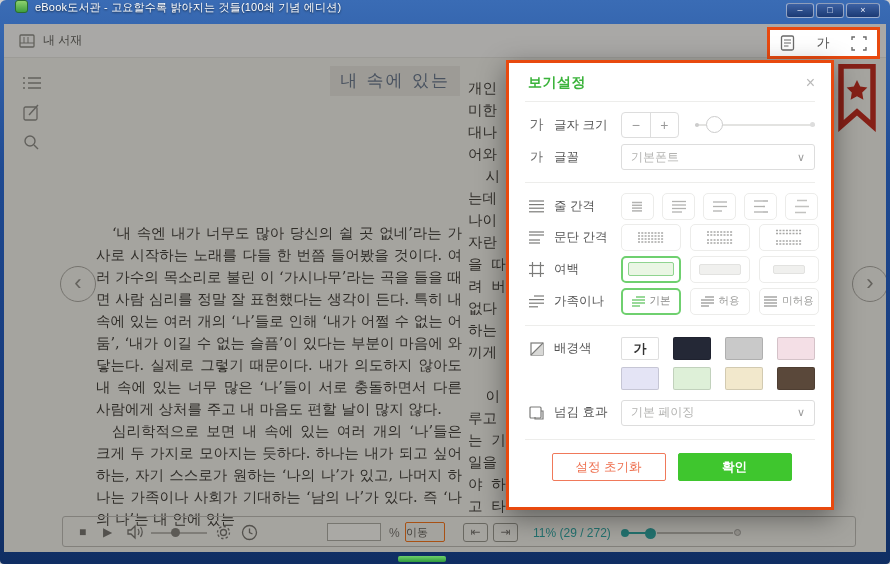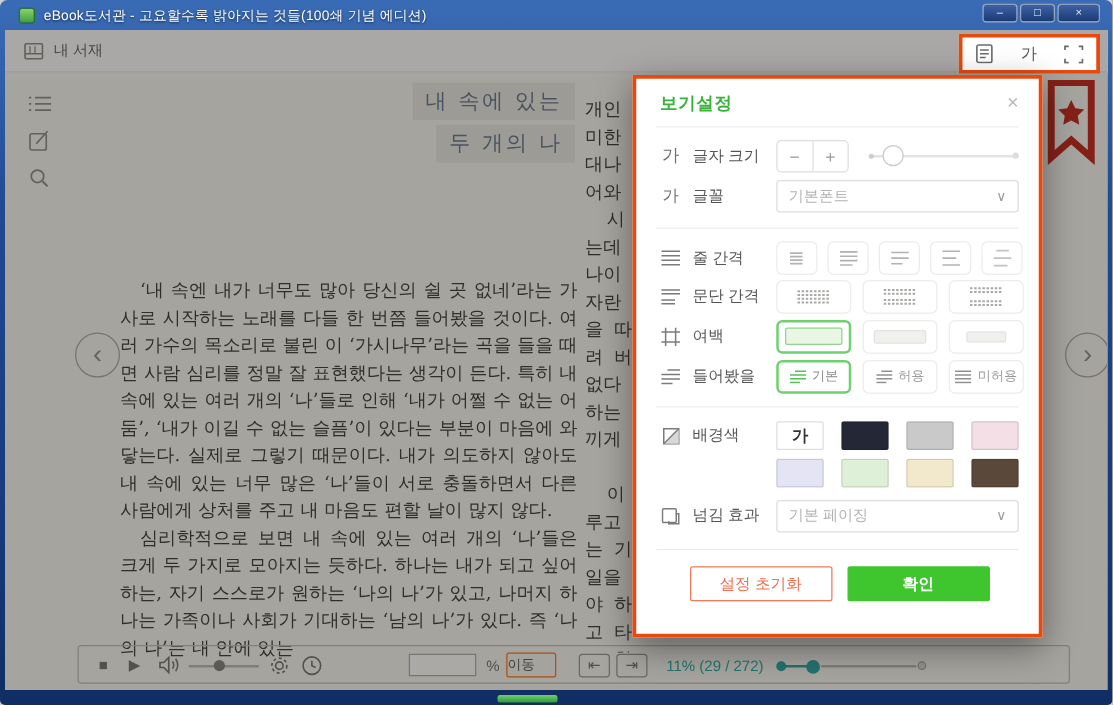--- a/index.html
+++ b/index.html
@@ -6,21 +6,21 @@
   html,body { width:890px; height:564px; }
   body { font-family:"Liberation Sans", sans-serif; background:#cfcfcf; }
 
   .window { position:relative; width:890px; height:564px;
     background:linear-gradient(#3a6cb5, #1f4a92 30%, #16397a 75%, #102e63);
     border-radius:6px 6px 4px 4px; overflow:hidden; }
   .win-green-seg { position:absolute; bottom:2px; left:398px; width:48px; height:6px;
     background:linear-gradient(#6fd06a,#2f9a3e); border-radius:2px; }
 
   .titlebar { position:absolute; top:0; left:0; right:0; height:24px;
-    display:flex; align-items:center; }
+    display:flex; align-items:flex-start; }
   .app-logo { width:13px; height:13px; margin:0 7px 0 15px; border-radius:3px;
     background:linear-gradient(#8ed26f,#3f9e3f); border:1px solid #2a6e2e; flex:0 0 auto; }
   .tb-title { color:#fff; font-size:11px; letter-spacing:.2px;
     text-shadow:0 1px 2px rgba(0,0,0,.65); white-space:nowrap; }
   .win-btns { position:absolute; right:10px; top:3px; display:flex; gap:2px; }
   .win-btn { width:28px; height:15px; border:1px solid rgba(255,255,255,.5); border-radius:3px;
     background:linear-gradient(#3d62a4,#1b3a74); color:#e8eefb; font-size:9px; line-height:12px;
     text-align:center; cursor:default; }
   .win-btn.close { width:34px; }
 
@@ -186,21 +186,20 @@
     </div>
     <div class="side-icon" style="top:110px">
       <svg width="16" height="16" viewBox="0 0 16 16">
           <circle cx="7" cy="7" r="5" fill="none" stroke="#8c8c88" stroke-width="1.4"></circle>
           <line x1="11" y1="11" x2="15" y2="15" stroke="#8c8c88" stroke-width="1.5"></line>
         </svg>
     </div>
 
     <div class="heading">
       <span>내 속에 있는</span><br>
-      <span>두 개의 나</span>
     </div>
 
     <div class="bodytext">
       <p>‘내 속엔 내가 너무도 많아 당신의 쉴 곳 없네’라는 가사로 시작하는 노래를 다들 한 번쯤 들어봤을 것이다. 여러 가수의 목소리로 불린 이 ‘가시나무’라는 곡을 들을 때면 사람 심리를 정말 잘 표현했다는 생각이 든다. 특히 내 속에 있는 여러 개의 ‘나’들로 인해 ‘내가 어쩔 수 없는 어둠’, ‘내가 이길 수 없는 슬픔’이 있다는 부분이 마음에 와닿는다. 실제로 그렇기 때문이다. 내가 의도하지 않아도 내 속에 있는 너무 많은 ‘나’들이 서로 충돌하면서 다른 사람에게 상처를 주고 내 마음도 편할 날이 많지 않다.</p>
       <p>심리학적으로 보면 내 속에 있는 여러 개의 ‘나’들은 크게 두 가지로 모아지는 듯하다. 하나는 내가 되고 싶어 하는, 자기 스스로가 원하는 ‘나의 나’가 있고, 나머지 하나는 가족이나 사회가 기대하는 ‘남의 나’가 있다. 즉 ‘나의 나’는 내 안에 있는</p>
     </div>
 
     <div class="fragments">개인
 미한
 대나
@@ -485,21 +484,21 @@
             <span class="licon">
               <svg width="15" height="13" viewBox="0 0 15 13">
                 <g stroke="#7b7b79" stroke-width="1.2">
                   <line x1="5" y1="1" x2="15" y2="1"></line>
                   <line x1="0" y1="4.6" x2="15" y2="4.6"></line>
                   <line x1="0" y1="8.2" x2="15" y2="8.2"></line>
                   <line x1="0" y1="11.8" x2="9" y2="11.8"></line>
                 </g>
               </svg>
             </span>
-            <span>들어봤을</span>
+            <span>가족이나</span>
           </span>
         <span class="mctrl">
           <span class="opt w60 selected">
               <svg width="13" height="11" viewBox="0 0 13 11">
                 <g stroke="#54c054" stroke-width="1.2">
                   <line x1="4" y1="1" x2="13" y2="1"></line>
                   <line x1="0" y1="4" x2="13" y2="4"></line>
                   <line x1="0" y1="7" x2="13" y2="7"></line>
                   <line x1="0" y1="10" x2="8" y2="10"></line>
                 </g>

